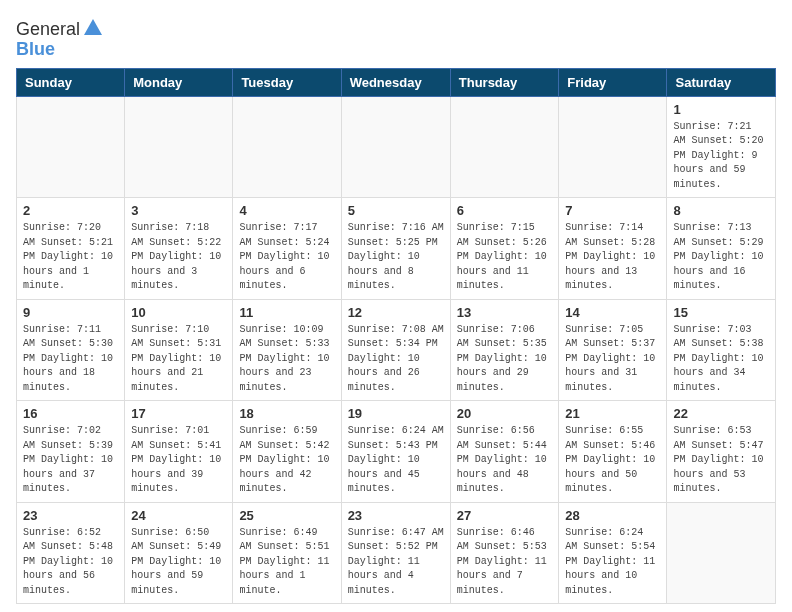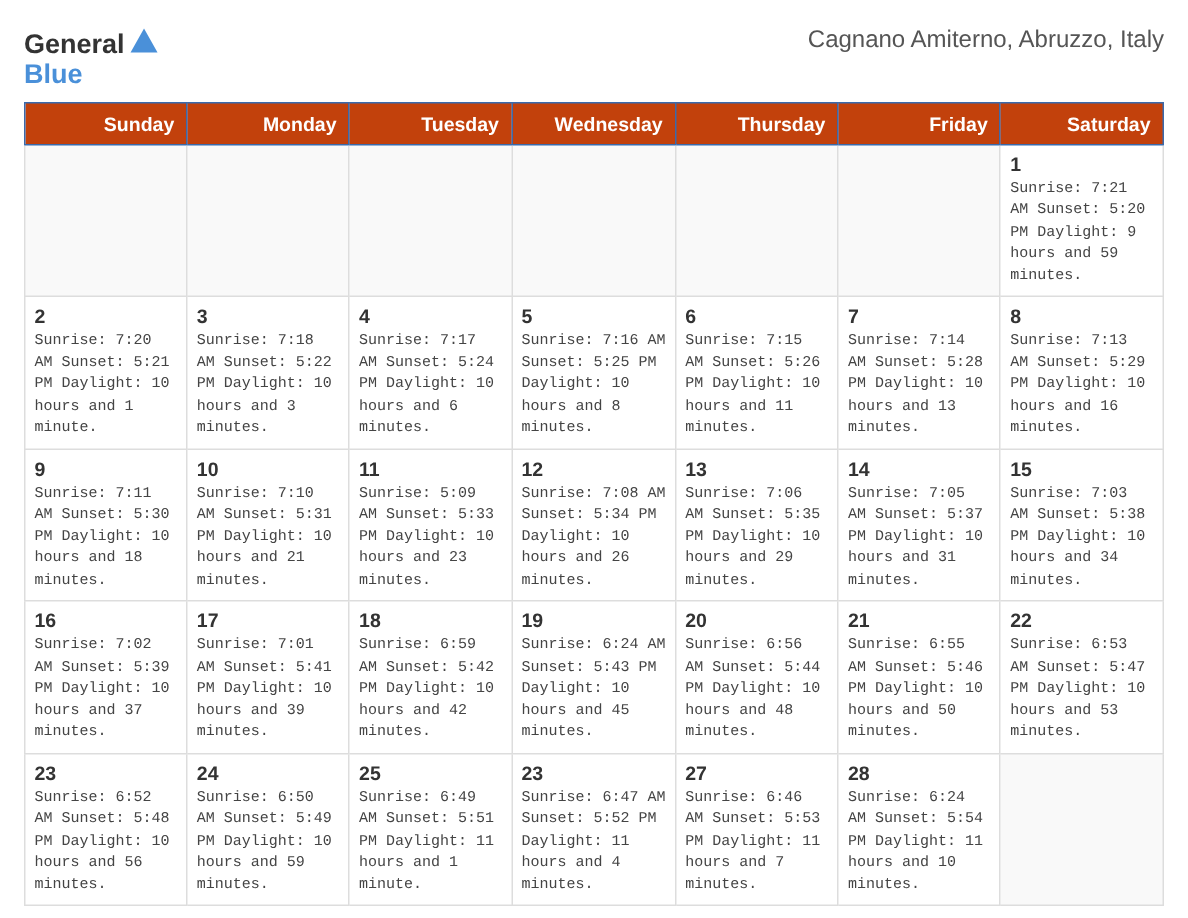--- a/index.html
+++ b/index.html
@@ -21,21 +21,21 @@
       align-items: center;
       margin-top: 4px;
     }
     .logo-text {
       display: flex;
       flex-direction: column;
       line-height: 1.1;
     }
     .logo-general {
       font-size: 18px;
-      font-weight: bold;
+      font-weight: normal;
       color: #333;
     }
     .logo-blue {
       font-size: 18px;
       font-weight: bold;
       color: #4a90d9;
     }
     .logo-icon {
       width: 22px;
       height: 22px;
@@ -54,23 +54,23 @@
       font-size: 16px;
       color: #555;
       margin-top: 2px;
     }
     .calendar {
       width: 100%;
       border-collapse: collapse;
       border: 1px solid #ccc;
     }
     .calendar th {
-      background-color: #c2410c;
+      background-color: #0c4a6e;
       color: #fff;
-      text-align: right;
+      text-align: left;
       padding: 6px 8px;
       font-size: 13px;
       border: 1px solid #3a6aab;
     }
     .calendar td {
       vertical-align: top;
       padding: 5px 6px;
       border: 1px solid #ddd;
       width: 110px;
       min-height: 80px;
@@ -106,21 +106,20 @@
       <div style="display:flex; align-items:center;">
         <span class="logo-general">General</span>
         <svg class="logo-icon" viewBox="0 0 22 22">
           <polygon points="11,2 20,18 2,18" fill="#4a90d9"></polygon>
         </svg>
       </div>
       <span class="logo-blue">Blue</span>
     </div>
   </div>
   <div class="title-area">
-    <div class="location-title">Cagnano Amiterno, Abruzzo, Italy</div>
   </div>
 </div>
 
 <table class="calendar">
   <thead>
     <tr>
 
     <th>Sunday</th>
         <th>Monday</th>
         <th>Tuesday</th>
@@ -197,21 +196,21 @@
 Daylight: 10 hours and 18 minutes.</div>
         </td>
         <td>
           <span class="day-number">10</span>
           <div class="day-info">Sunrise: 7:10 AM
 Sunset: 5:31 PM
 Daylight: 10 hours and 21 minutes.</div>
         </td>
         <td>
           <span class="day-number">11</span>
-          <div class="day-info">Sunrise: 5:09 AM
+          <div class="day-info">Sunrise: 10:09 AM
 Sunset: 5:33 PM
 Daylight: 10 hours and 23 minutes.</div>
         </td>
         <td>
           <span class="day-number">12</span>
           <div class="day-info">Sunrise: 7:08 AM
 Sunset: 5:34 PM
 Daylight: 10 hours and 26 minutes.</div>
         </td>
         <td>

